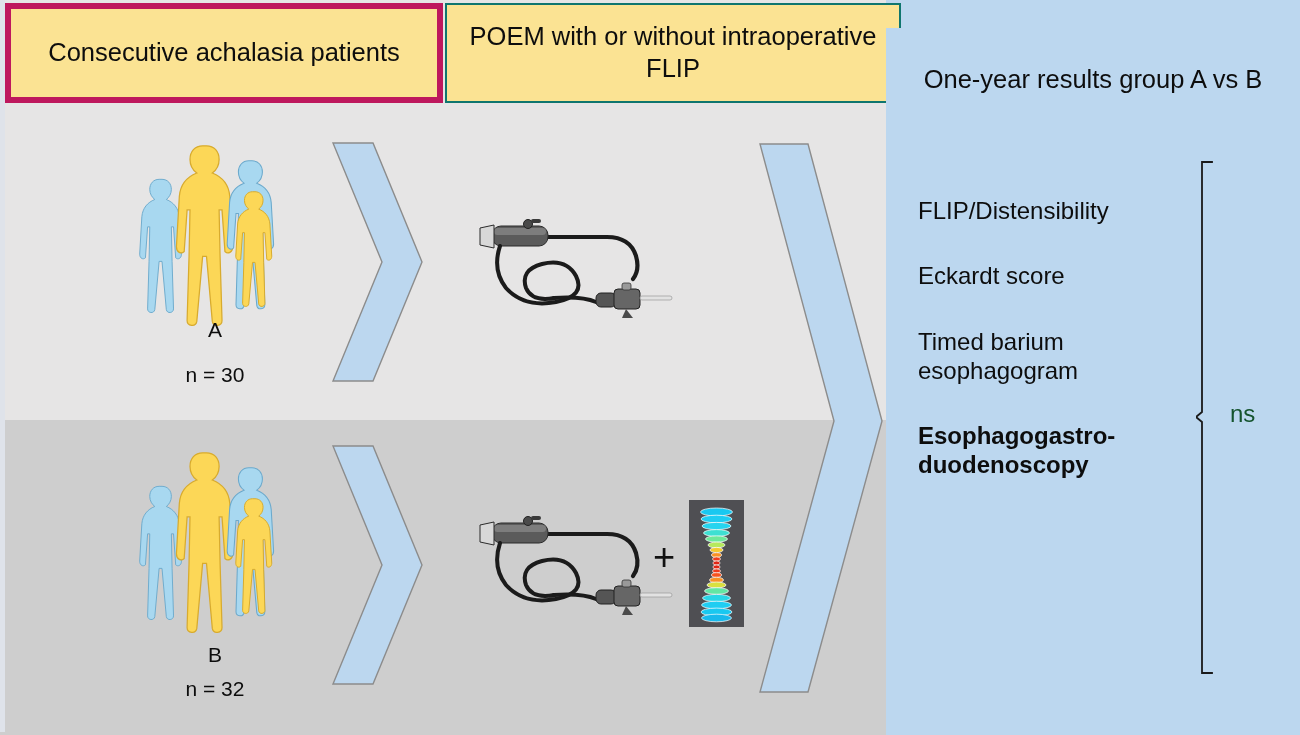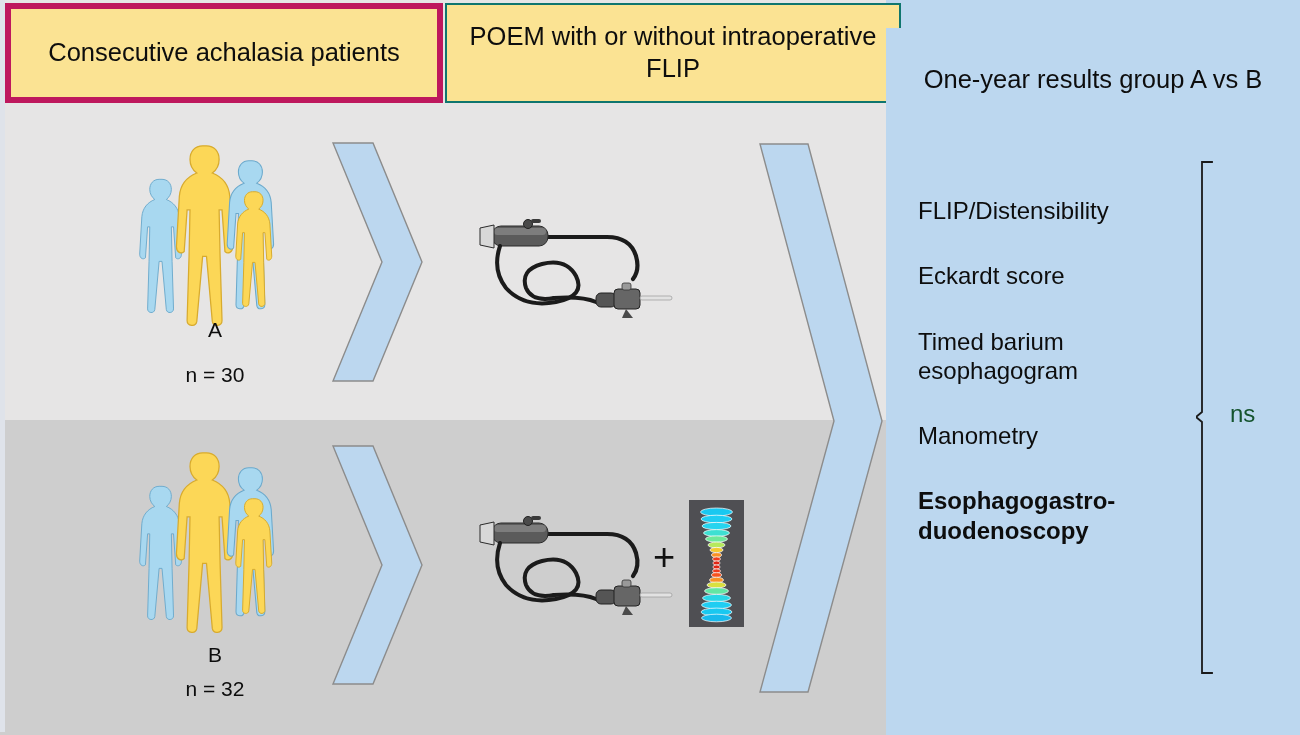--- a/index.html
+++ b/index.html
@@ -318,21 +318,20 @@
   <div class="chevron-tall">
     <svg viewBox="0 0 140 560" width="140" height="560">
       <polygon points="10,6 58,6 132,283 58,554 10,554 84,283" fill="#bcd7ef" stroke="#8c8c8c" stroke-width="1.4"></polygon>
     </svg>
   </div>
 
   <div class="outcomes">
     <div class="outcome-item">FLIP/Distensibility</div>
     <div class="outcome-item">Eckardt score</div>
     <div class="outcome-item">Timed barium esophagogram</div>
-    <div class="outcome-item">Manometry</div>
     <div class="outcome-item">Esophagogastro-duodenoscopy</div>
   </div>
 
   <div class="brace">
     <svg viewBox="0 0 26 515" width="26" height="515">
       <path d="M16,2 L6,2 L6,252 L0,257 L6,262 L6,513 L16,513" fill="none" stroke="#1a1a1a" stroke-width="1.8" stroke-linecap="square" stroke-linejoin="miter"></path>
     </svg>
   </div>
   <div class="ns-label">ns</div>
 

